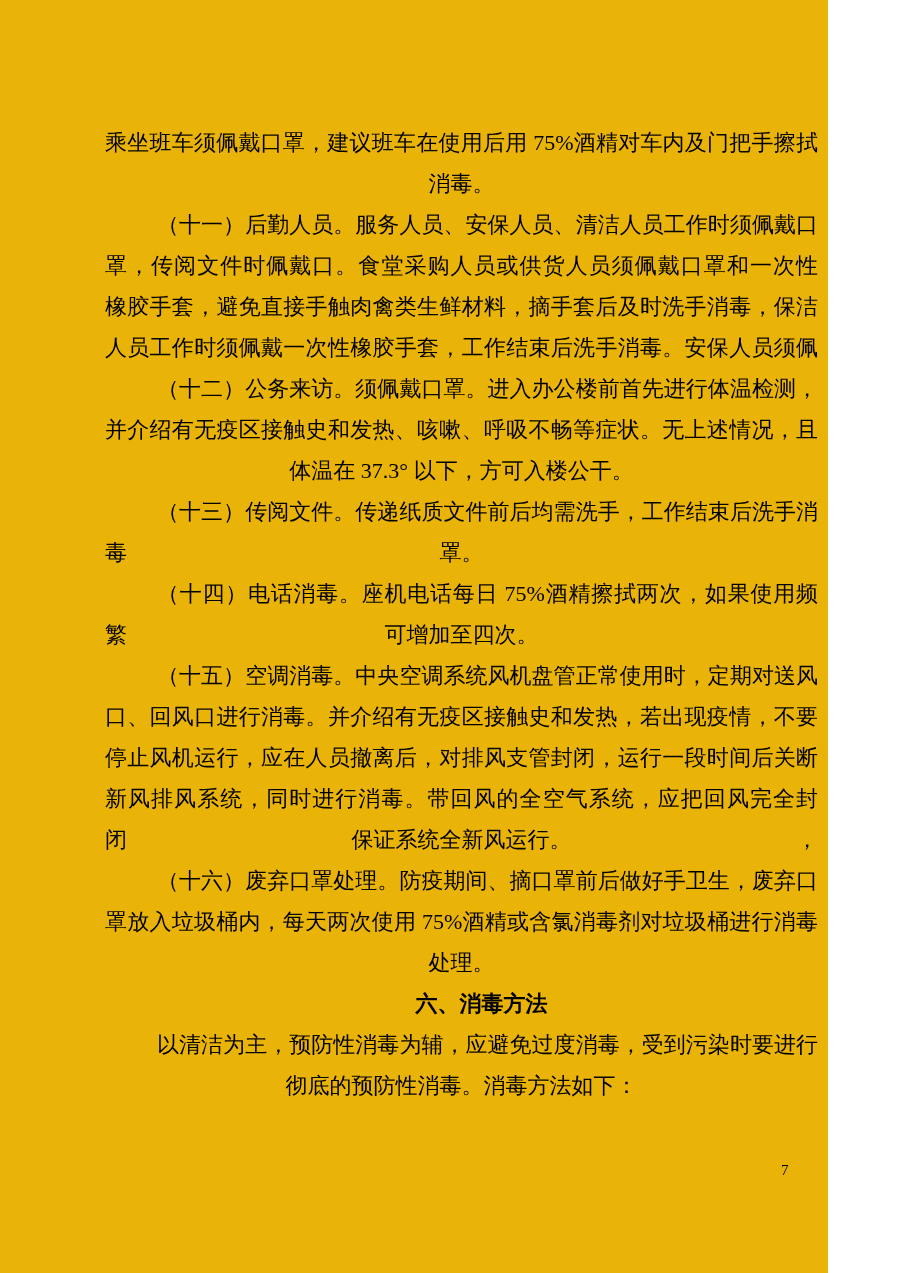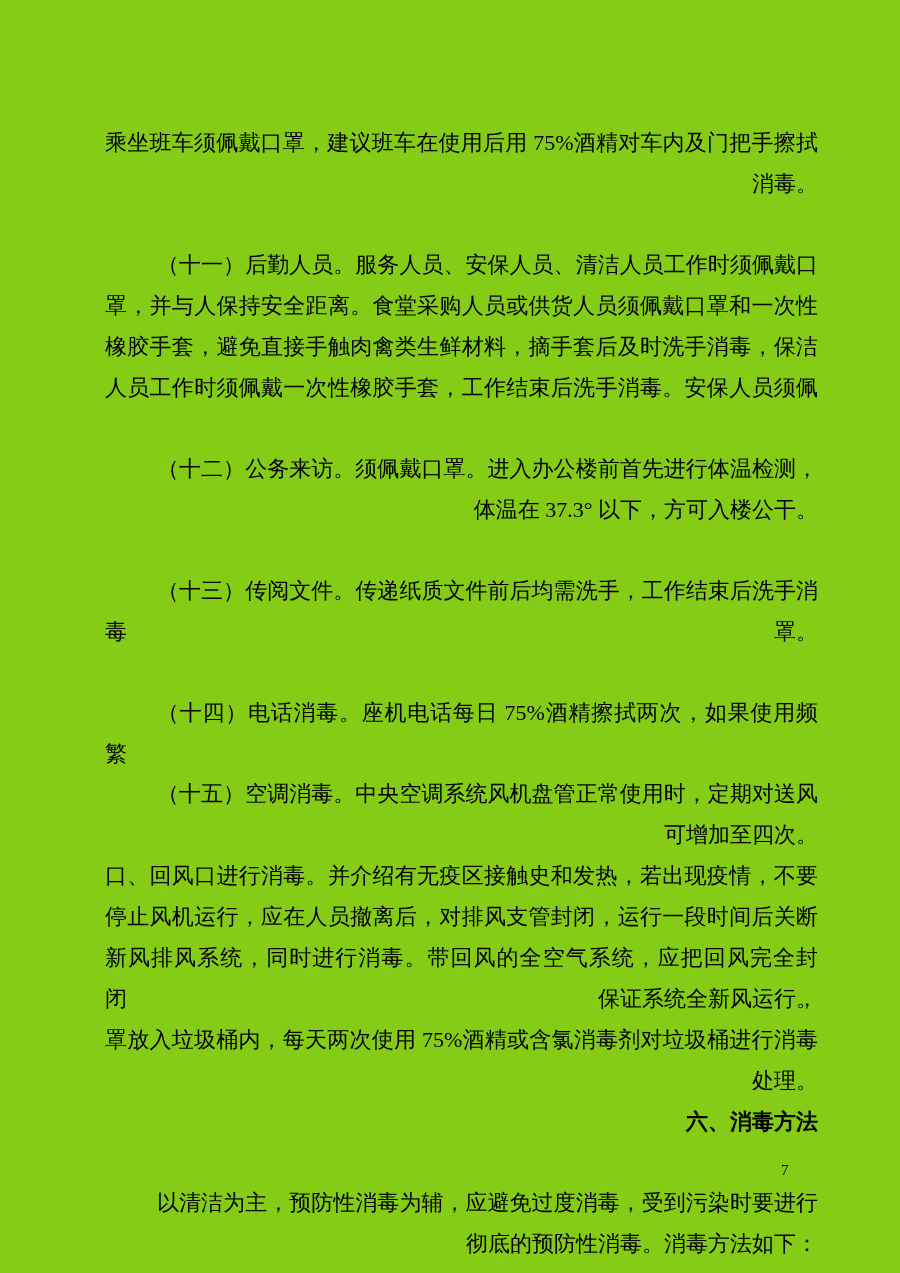--- a/index.html
+++ b/index.html
@@ -8,44 +8,44 @@
     width: 900px;
     height: 1273px;
     position: relative;
     font-family: "Liberation Serif", "DejaVu Serif", serif;
     color: #000000;
     overflow: hidden;
   }
   .page {
     position: absolute;
     left: 0; top: 0;
-    width: 900px;
+    width: 828px;
     height: 1273px;
-    background: #84cc16;
+    background: #eab308;
   }
   .doc-body {
     position: absolute;
     left: 105px;
     top: 122px;
     width: 713px;
   }
   .line {
     height: 41px;
     line-height: 41px;
     font-size: 22px;
     white-space: normal;
-    text-align: right;
+    text-align: center;
     overflow: visible;
   }
   .line.fill {
     text-align: justify;
     text-align-last: justify;
     text-justify: distribute;
   }
-  .line.ind { text-indent: 52px; margin-top: 40px; }
+  .line.ind { text-indent: 52px; }
   .line.bold {
     font-weight: bold;
     text-indent: 40px;
   }
   .page-number {
     position: absolute;
     left: 781px;
     top: 1160px;
     font-size: 15px;
     line-height: 20px;
@@ -54,34 +54,36 @@
   }
 </style>
 </head>
 <body>
 
 <div class="page">
   <div class="doc-body">
       <div class="line fill">乘坐班车须佩戴口罩，建议班车在使用后用 75%酒精对车内及门把手擦拭</div>
       <div class="line">消毒。</div>
       <div class="line fill ind">（十一）后勤人员。服务人员、安保人员、清洁人员工作时须佩戴口</div>
-      <div class="line fill">罩，并与人保持安全距离。食堂采购人员或供货人员须佩戴口罩和一次性</div>
+      <div class="line fill">罩，传阅文件时佩戴口。食堂采购人员或供货人员须佩戴口罩和一次性</div>
       <div class="line fill">橡胶手套，避免直接手触肉禽类生鲜材料，摘手套后及时洗手消毒，保洁</div>
       <div class="line fill">人员工作时须佩戴一次性橡胶手套，工作结束后洗手消毒。安保人员须佩</div>
       <div class="line fill ind">（十二）公务来访。须佩戴口罩。进入办公楼前首先进行体温检测，</div>
+      <div class="line fill">并介绍有无疫区接触史和发热、咳嗽、呼吸不畅等症状。无上述情况，且</div>
       <div class="line">体温在 37.3° 以下，方可入楼公干。</div>
       <div class="line fill ind">（十三）传阅文件。传递纸质文件前后均需洗手，工作结束后洗手消毒</div>
       <div class="line">罩。</div>
       <div class="line fill ind">（十四）电话消毒。座机电话每日 75%酒精擦拭两次，如果使用频繁</div>
+      <div class="line">可增加至四次。</div>
       <div class="line fill ind">（十五）空调消毒。中央空调系统风机盘管正常使用时，定期对送风</div>
-      <div class="line">可增加至四次。</div>
       <div class="line fill">口、回风口进行消毒。并介绍有无疫区接触史和发热，若出现疫情，不要</div>
       <div class="line fill">停止风机运行，应在人员撤离后，对排风支管封闭，运行一段时间后关断</div>
       <div class="line fill">新风排风系统，同时进行消毒。带回风的全空气系统，应把回风完全封闭，</div>
       <div class="line">保证系统全新风运行。</div>
+      <div class="line fill ind">（十六）废弃口罩处理。防疫期间、摘口罩前后做好手卫生，废弃口</div>
       <div class="line fill">罩放入垃圾桶内，每天两次使用 75%酒精或含氯消毒剂对垃圾桶进行消毒</div>
       <div class="line">处理。</div>
       <div class="line bold">六、消毒方法</div>
       <div class="line fill ind">以清洁为主，预防性消毒为辅，应避免过度消毒，受到污染时要进行</div>
       <div class="line">彻底的预防性消毒。消毒方法如下：</div>
     </div>
   <span class="page-number">7</span>
 </div>
 
 </body></html>

